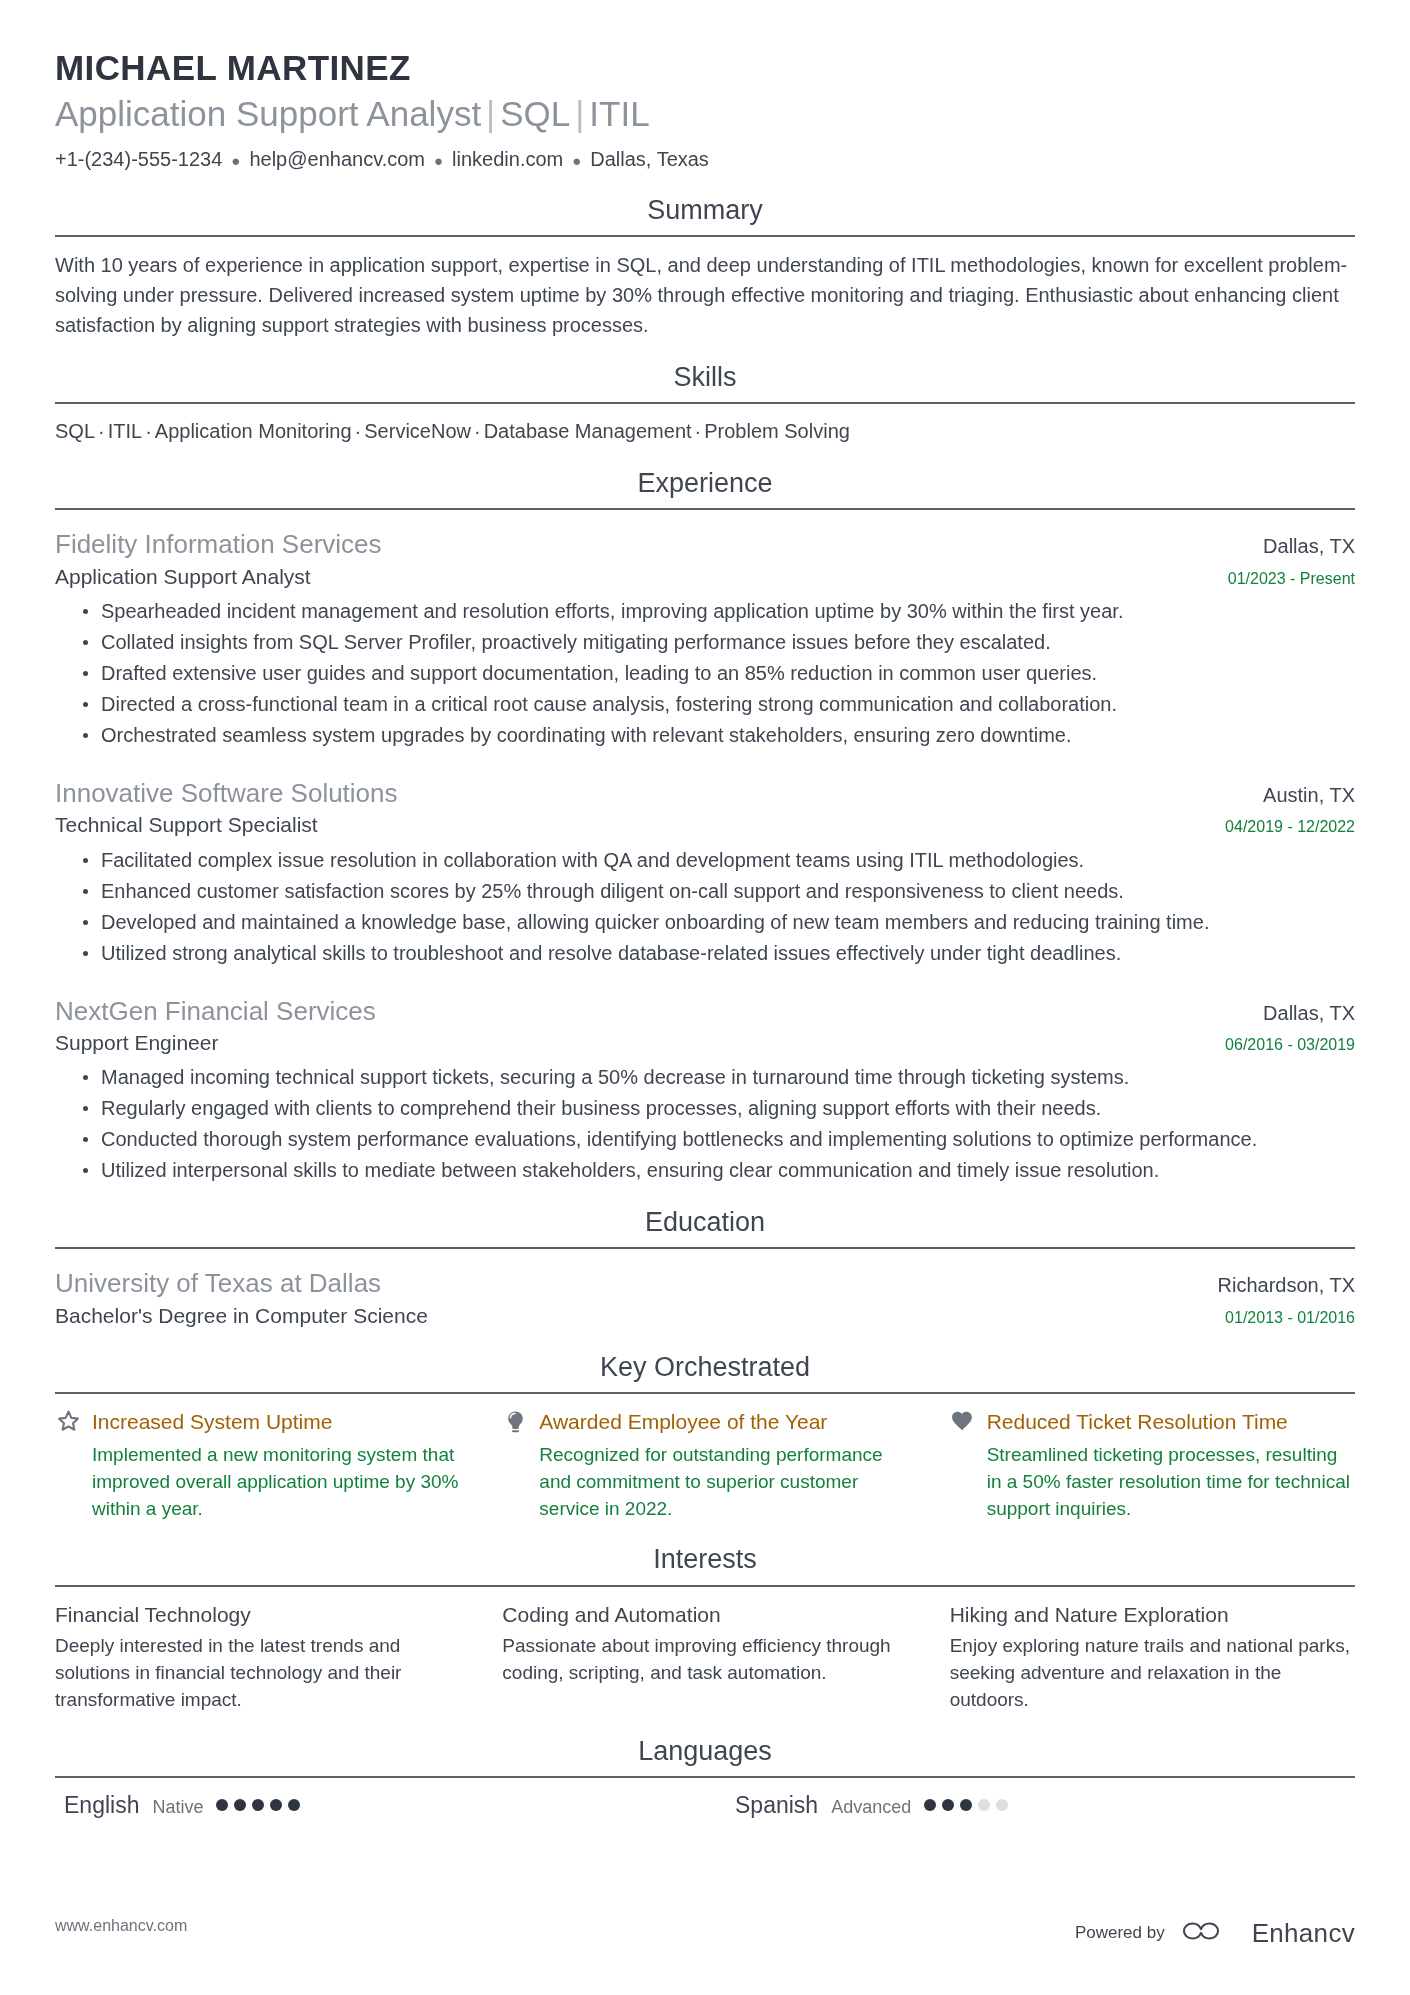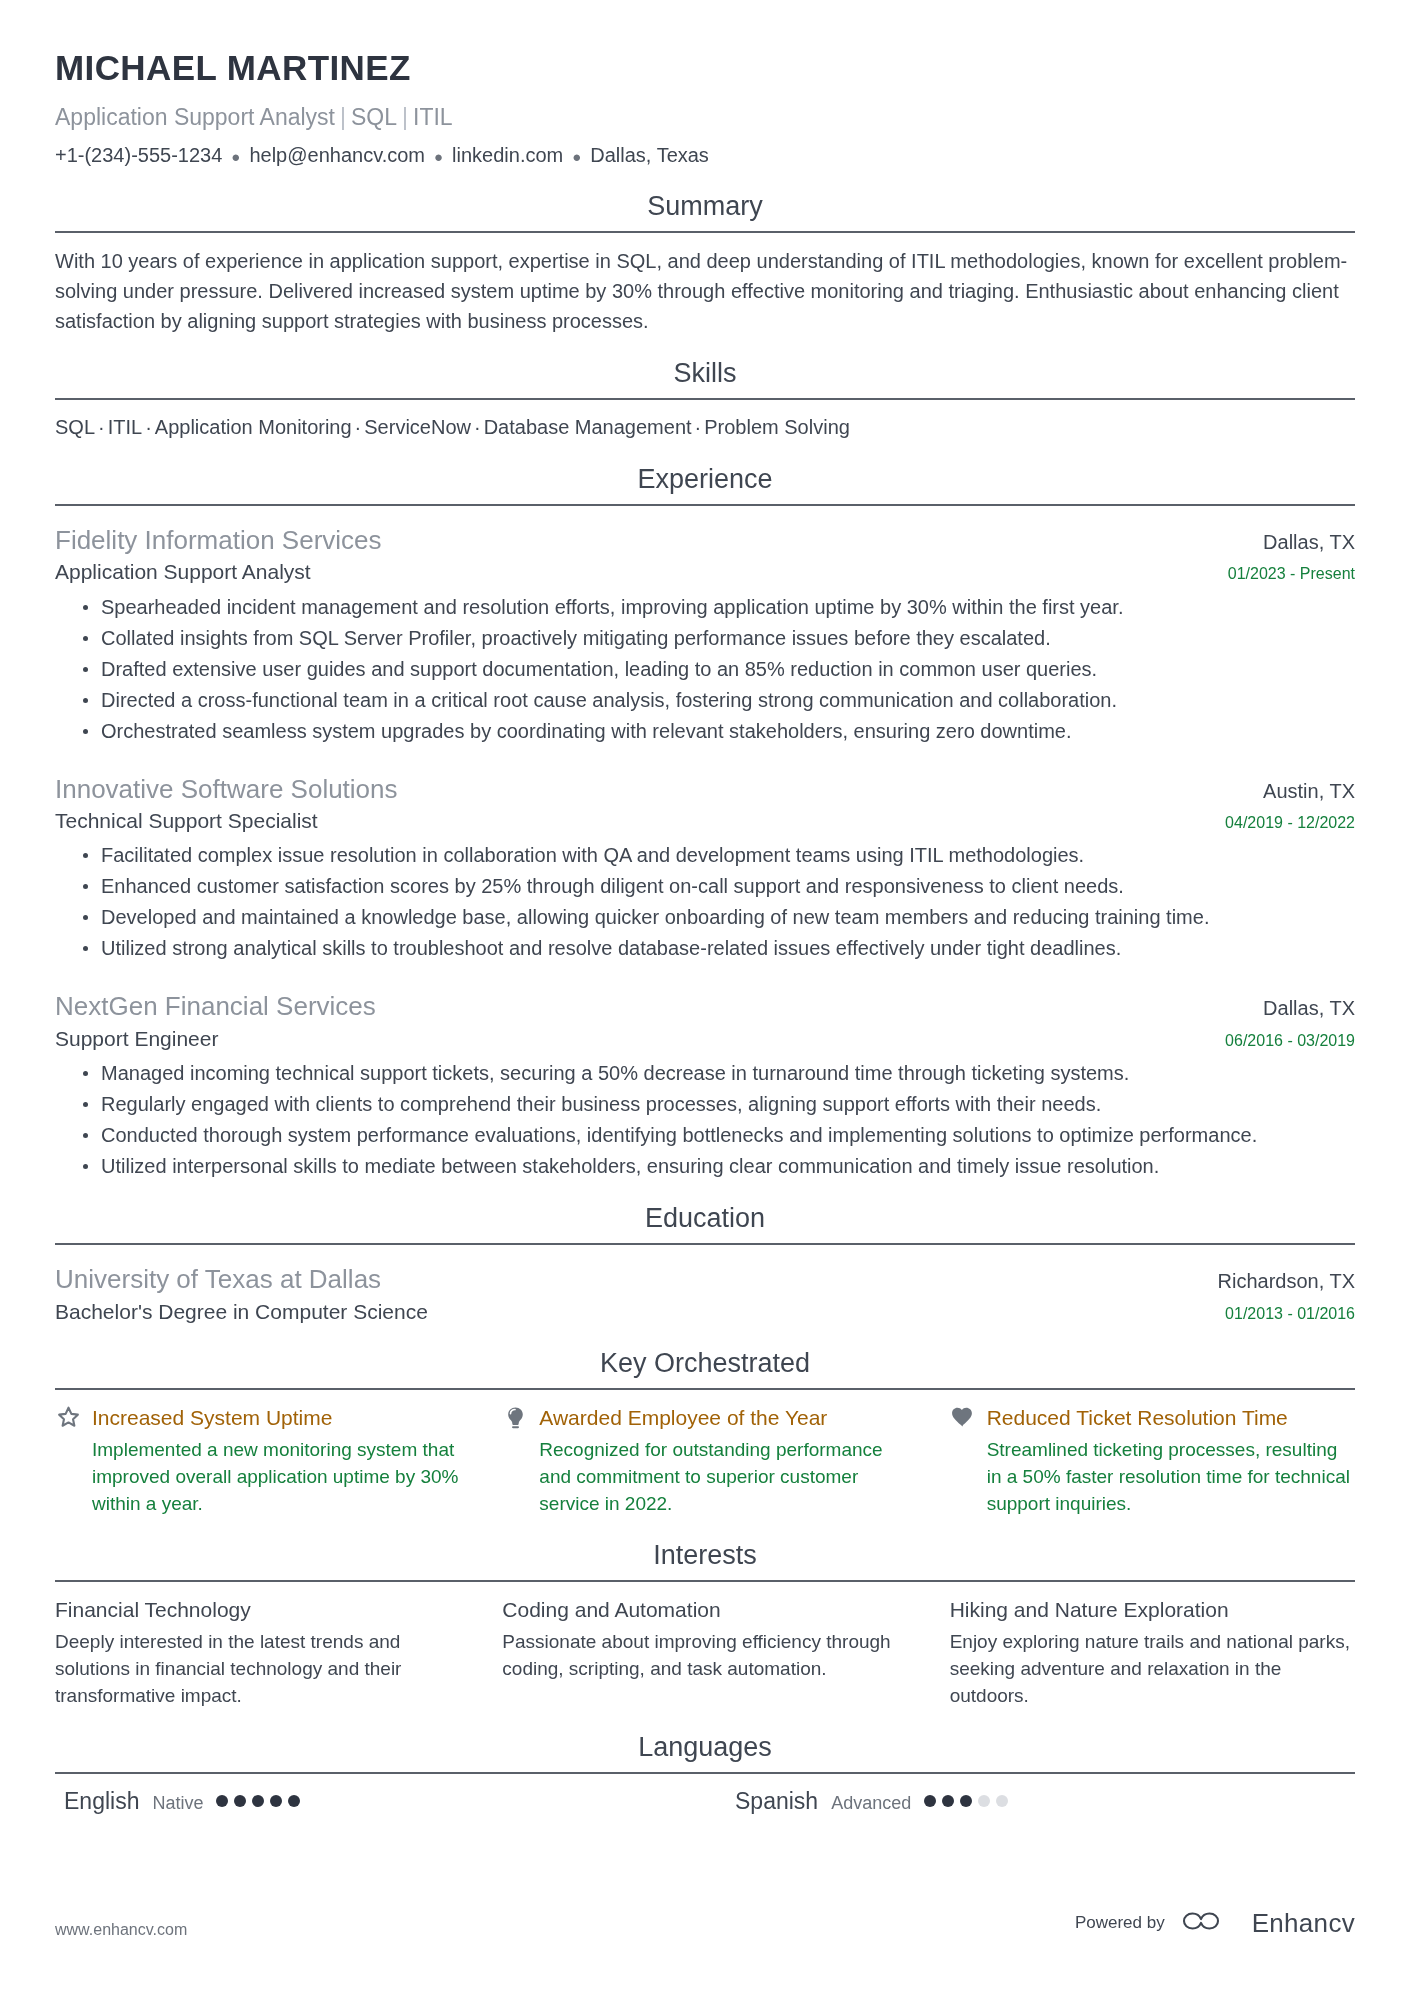--- a/index.html
+++ b/index.html
@@ -26,25 +26,25 @@
 
   .full-name {
     font-size: 35px;
     font-weight: bold;
     letter-spacing: 0.4px;
     color: #2e3440;
     line-height: 1.25;
   }
 
   .headline {
-    font-size: 23px;
+    font-size: 35px;
     font-weight: 400;
     color: #8d939c;
     line-height: 1.35;
-    margin-top: 12px;
+    margin-top: 0;
   }
   .headline .divider { color: #b9bec6; padding: 0 5px; font-weight: 300; }
 
   .contact-row {
     font-size: 20px;
     color: #3f4651;
     margin-top: 8px;
     line-height: 1.4;
   }
   .contact-row .sep {
@@ -210,23 +210,23 @@
     width: 12px; height: 12px; border-radius: 50%;
     background: #2e3440;
   }
   .lvl-dot.empty { background: #dcdee2; }
 
   
   .footer {
     position: absolute;
     left: 55px;
     right: 55px;
-    bottom: 56px;
-    display: flex;
-    align-items: flex-end;
+    bottom: 46px;
+    display: flex;
+    align-items: flex-start;
     justify-content: space-between;
   }
   .footer-url { font-size: 16px; color: #6d737c; }
   .footer-right { display: flex; align-items: center; gap: 14px; }
   .powered-by { font-size: 17px; color: #3f4651; }
   .brand { display: flex; align-items: center; gap: 27px; }
   .brand-name { font-size: 26px; color: #3f4651; letter-spacing: 0.3px; }
 </style>
 </head>
 <body>

